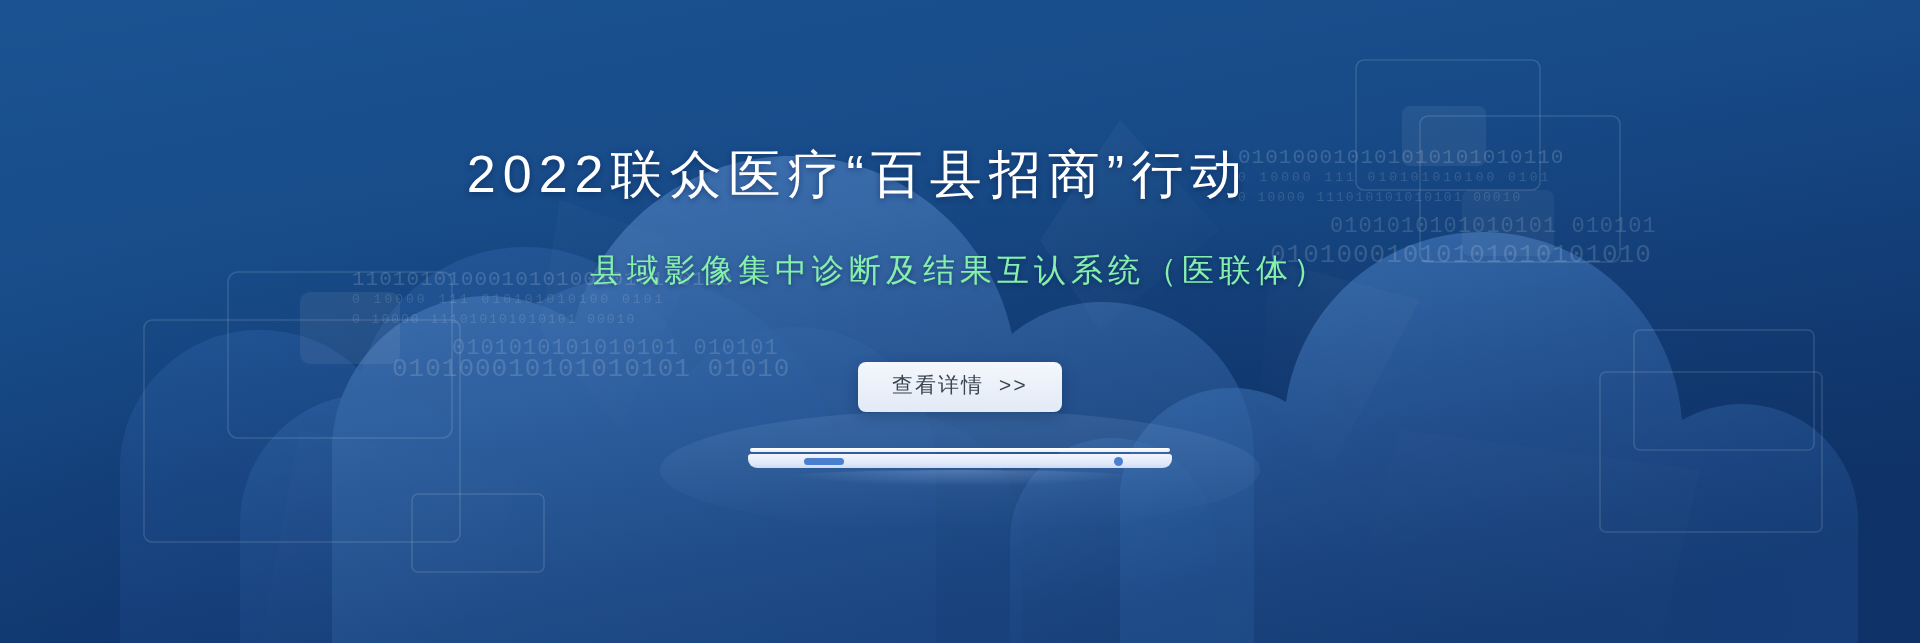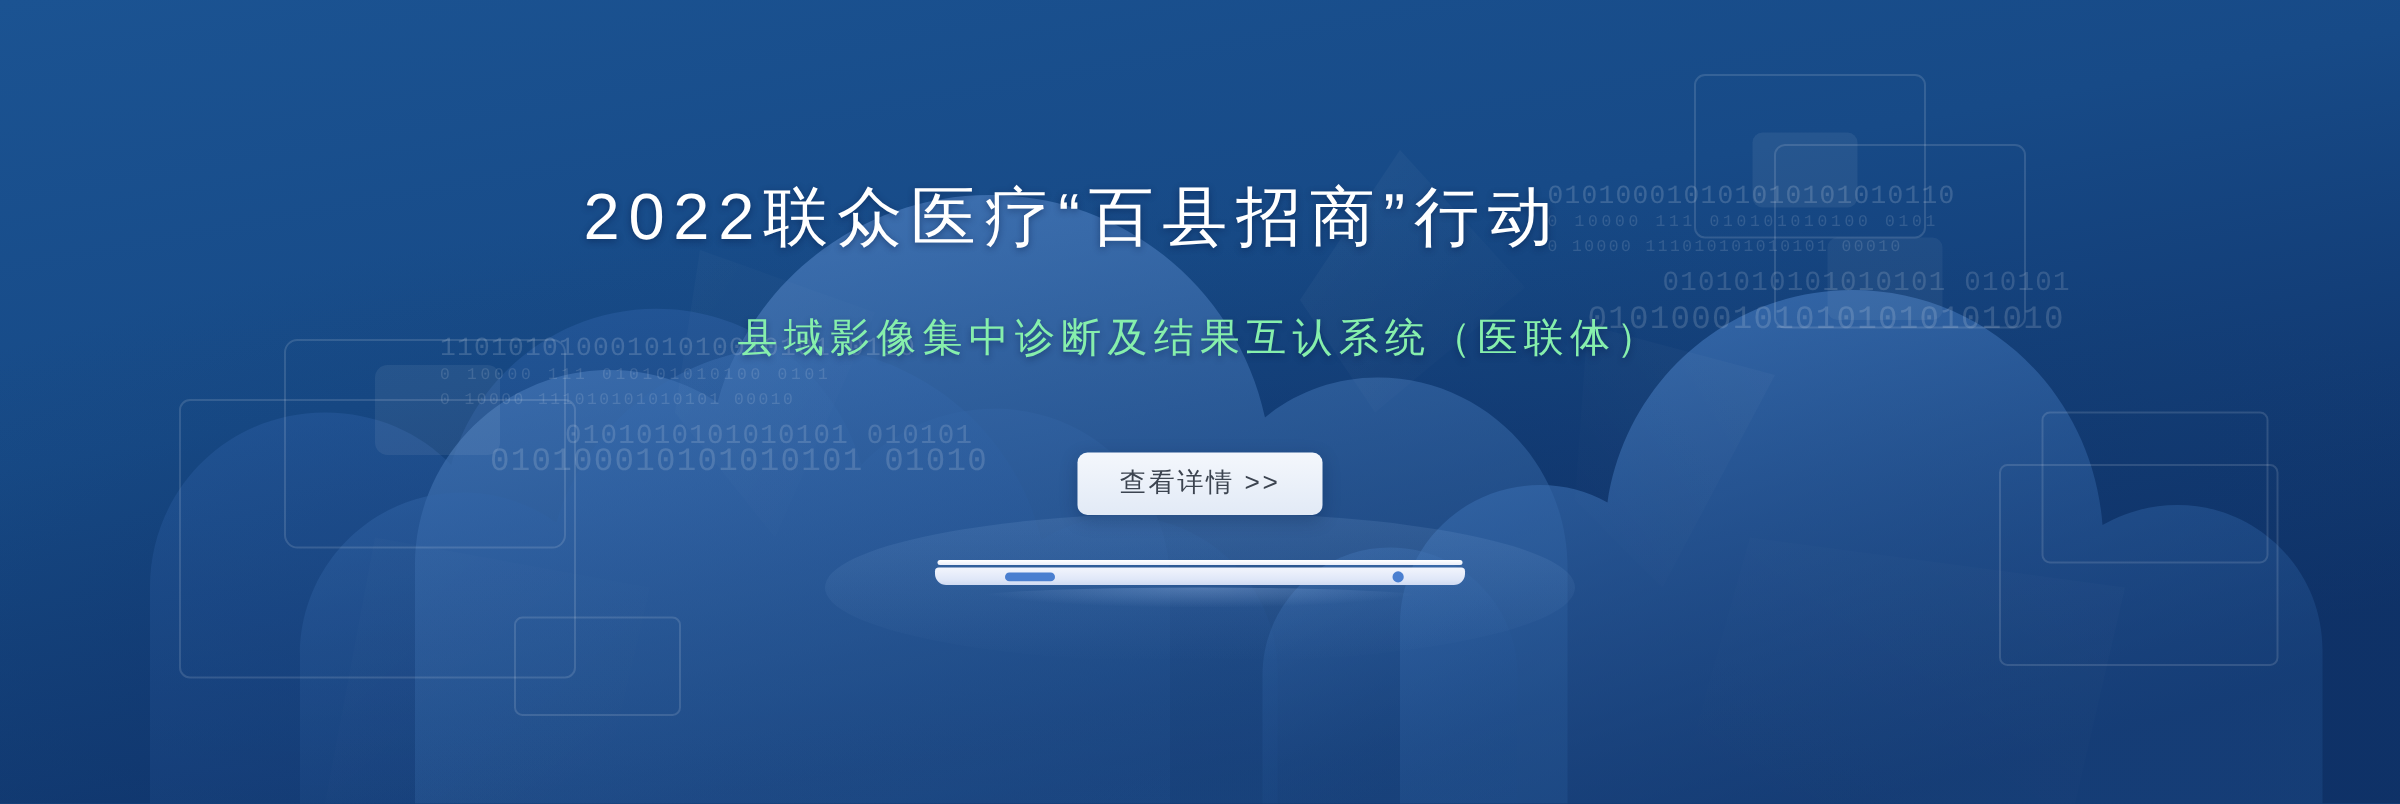--- a/index.html
+++ b/index.html
@@ -67,21 +67,21 @@
   .cta {
     display: inline-block;
     min-width: 186px;
     padding: 13px 34px 14px 34px;
     border: none;
     border-radius: 8px;
     background: linear-gradient(180deg,#f4f7fc 0%, #eaf0f9 55%, #e2eaf6 100%);
     color: #3c4450;
     font-size: 21px;
     letter-spacing: 2px;
-    font-family: Liberation Sans, sans-serif;
+    font-family: Liberation Mono, monospace;
     box-shadow: 0 4px 14px rgba(4,24,60,0.28);
     cursor: pointer;
     line-height: 1.1;
   }
   .device {
     position: absolute;
     left: 748px;
     top: 448px;
     width: 424px;
     height: 24px;

